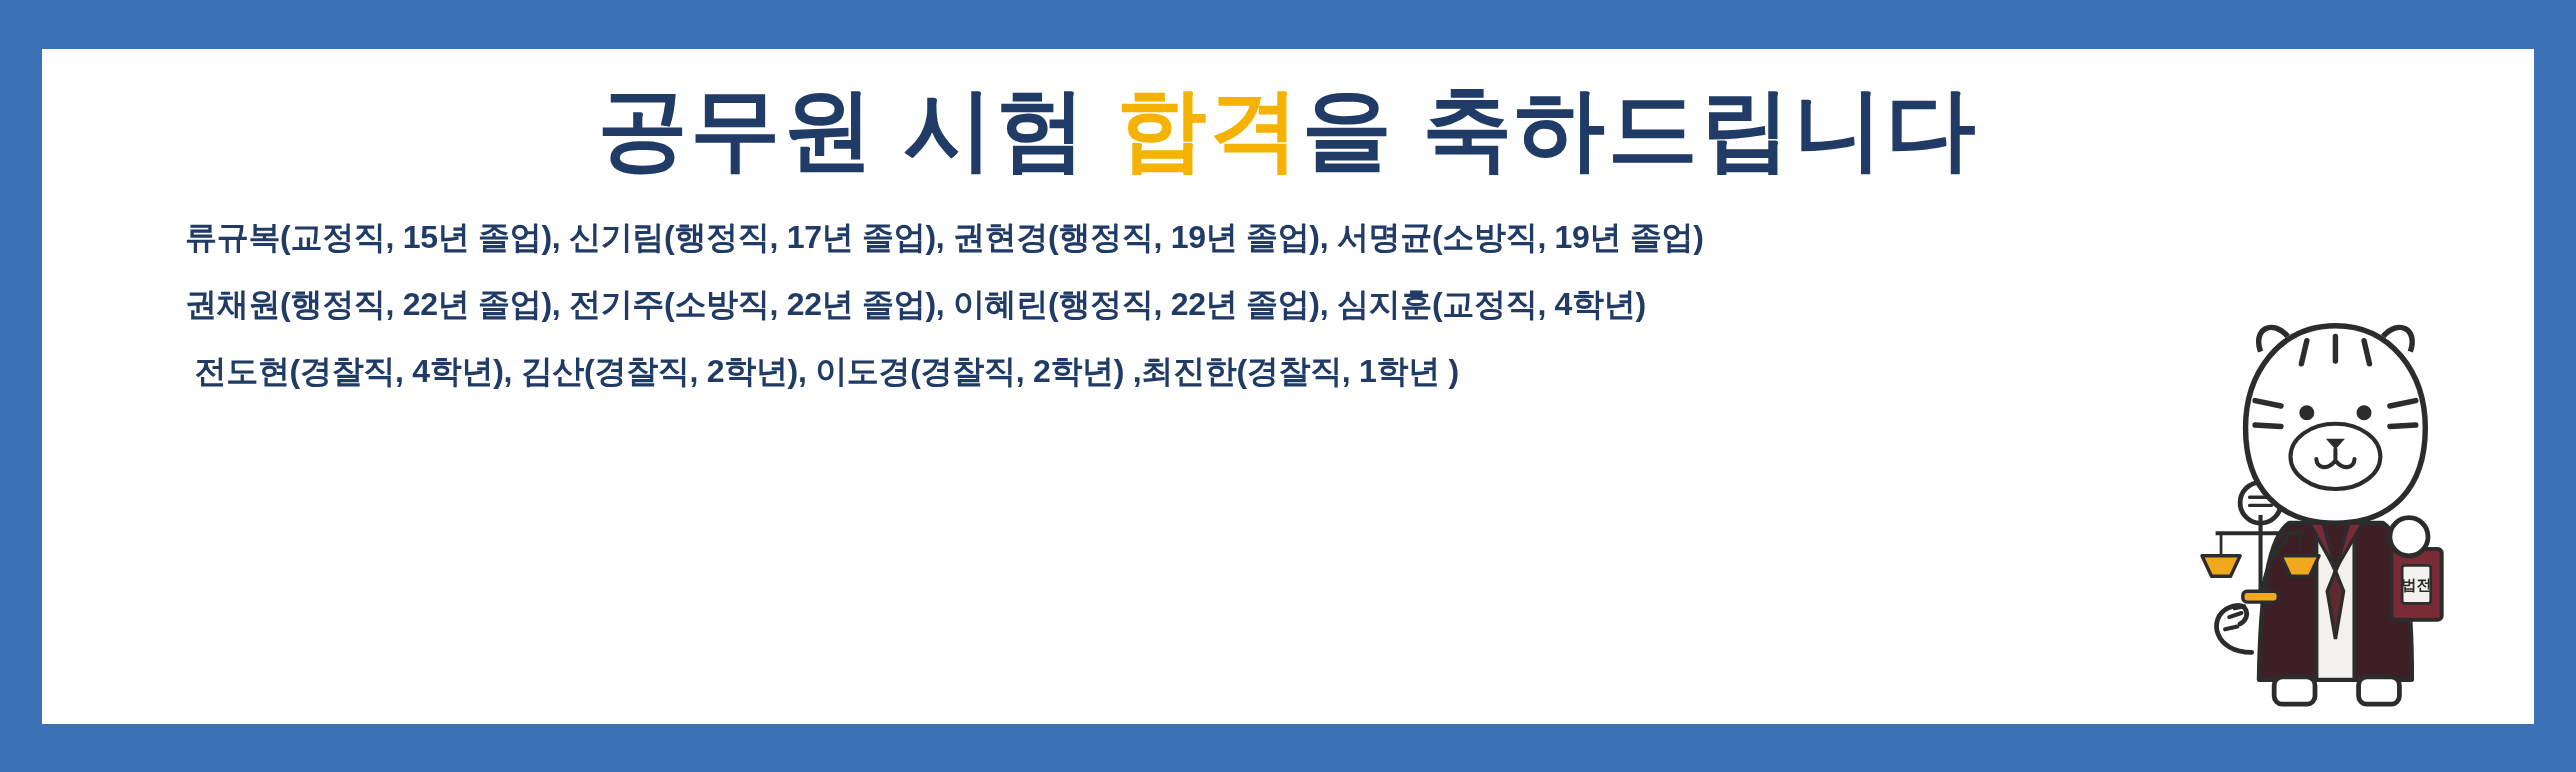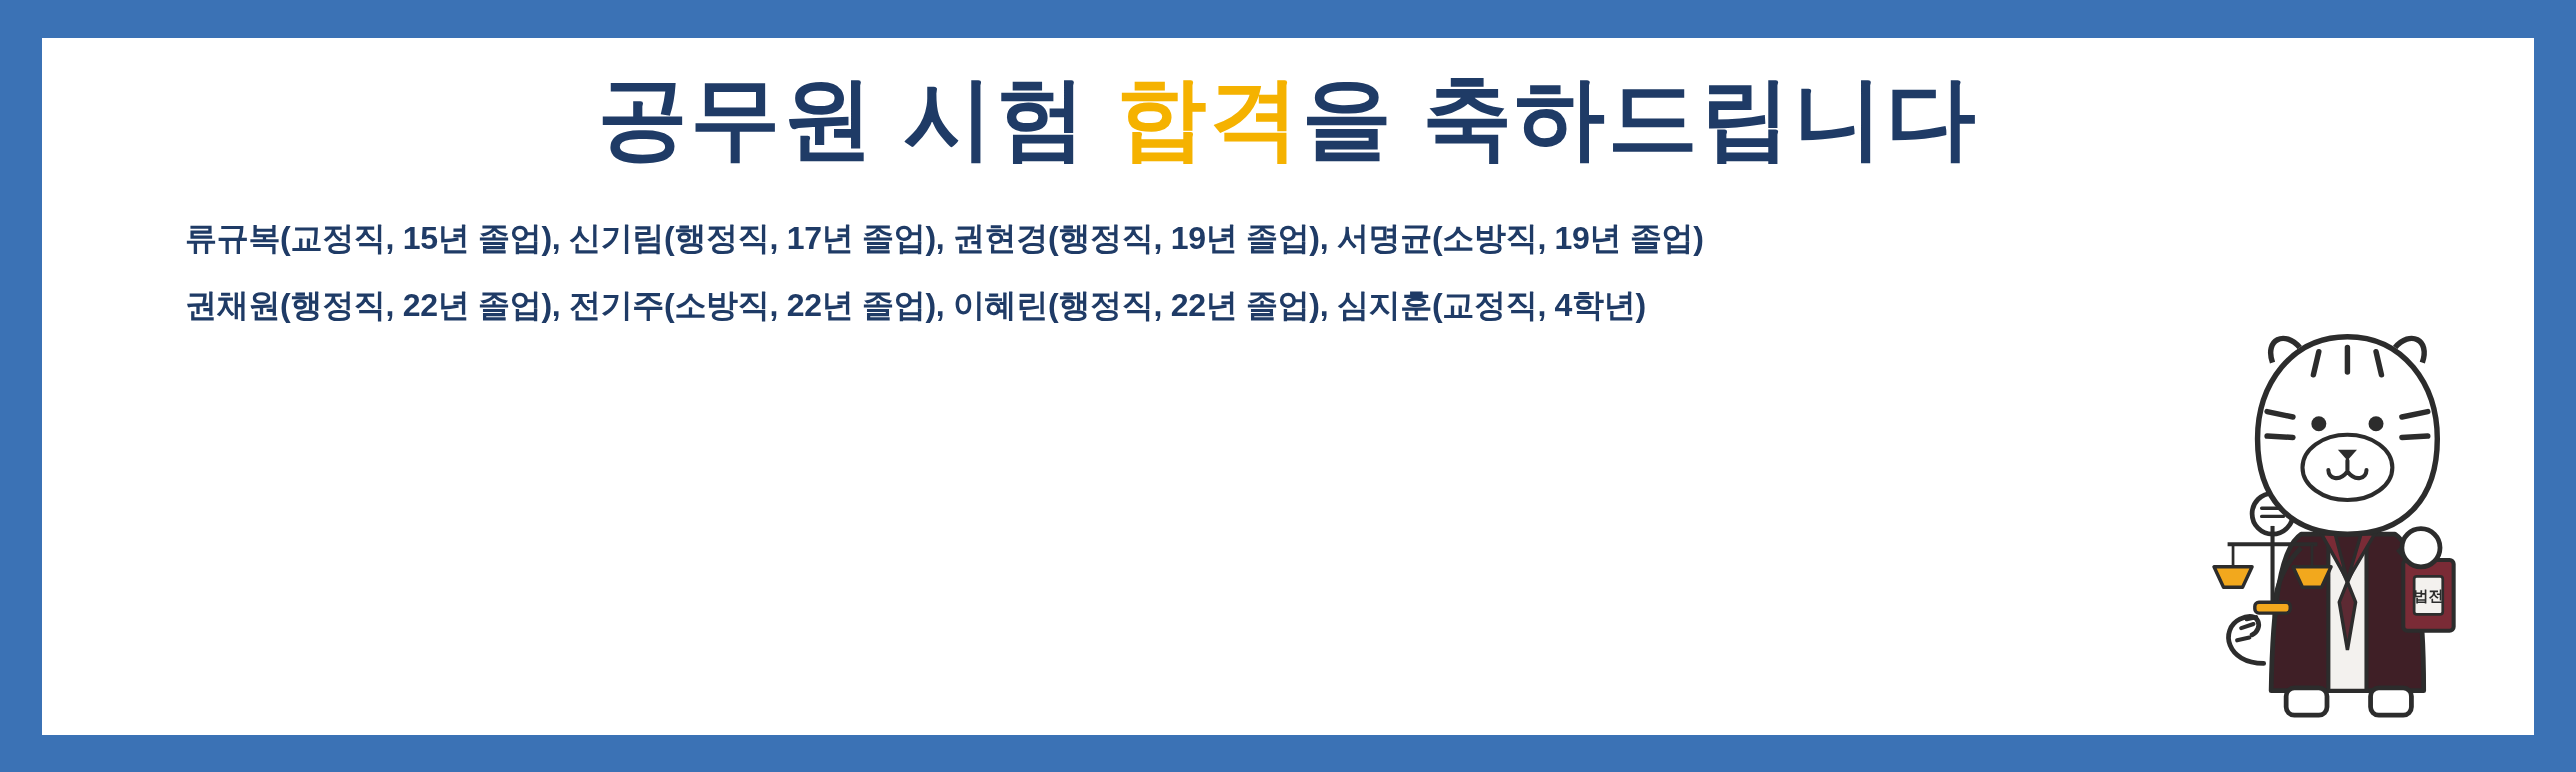--- a/index.html
+++ b/index.html
@@ -12,21 +12,21 @@
     background: #3b72b5;
     font-family: "Liberation Sans", sans-serif;
     overflow: hidden;
   }
   .banner {
     position: relative;
     box-sizing: border-box;
     width: 2576px;
     height: 773px;
     background: #3b72b5;
-    padding: 38px 42px;
+    padding: 49px 42px;
   }
   .inner {
     position: relative;
     box-sizing: border-box;
     width: 100%;
     height: 100%;
     background: #ffffff;
     overflow: hidden;
   }
   .headline {
@@ -40,21 +40,21 @@
     letter-spacing: 2.7px;
     color: #1f3b66;
     white-space: nowrap;
     line-height: 1.15;
   }
   .headline .hl-highlight {
     color: #f5b200;
   }
   .name-list {
     position: absolute;
-    top: 184px;
+    top: 172px;
     left: 0;
     width: 100%;
     box-sizing: border-box;
     padding: 0 89px 0 143px;
   }
   .name-line {
     font-size: 32px;
     font-weight: bold;
     color: #1f3b66;
     line-height: 1.0;
@@ -64,21 +64,21 @@
   }
   .name-line:last-child {
     margin-bottom: 0;
   }
   .name-line.indent {
     padding-left: 9.5px;
   }
   
   .mascot {
     position: absolute;
-    right: 15px;
+    right: 27px;
     bottom: 2.7px;
     width: 320px;
     height: 423px;
   }
   .mascot svg {
     display: block;
     width: 100%;
     height: 100%;
   }
 </style>
@@ -88,20 +88,21 @@
 <div class="banner">
   <div class="inner">
 
     <div class="headline">
       <span>공무원 시험 </span><span class="hl-highlight">합격</span><span>을 축하드립니다</span>
     </div>
 
     <div class="name-list">
       <div class="name-line">류규복(교정직, 15년 졸업), 신기림(행정직, 17년 졸업), 권현경(행정직, 19년 졸업), 서명균(소방직, 19년 졸업)</div>
       <div class="name-line">권채원(행정직, 22년 졸업), 전기주(소방직, 22년 졸업), 이혜린(행정직, 22년 졸업), 심지훈(교정직, 4학년)</div>
+      <div class="name-line indent"> 전도현(경찰직, 4학년), 김산(경찰직, 2학년), 이도경(경찰직, 2학년) ,최진한(경찰직, 1학년 )</div>
     </div>
 
     <div class="mascot">
       <svg viewBox="0 0 470 620" xmlns="http://www.w3.org/2000/svg">
 
         <path d="M95 520 C 40 520, 30 470, 60 455 C 90 440, 95 470, 78 478" fill="none" stroke="#2c2c2c" stroke-width="7" stroke-linecap="round"></path>
         <path d="M62 468 L 80 462 M 56 486 L 74 482 M 70 455 L 84 452" fill="none" stroke="#2c2c2c" stroke-width="6" stroke-linecap="round"></path>
 
         <path d="M150 330 C 120 350, 108 430, 106 560 L 330 560 C 330 430, 318 350, 288 330 Z" fill="#3f1f26" stroke="#2c2c2c" stroke-width="7" stroke-linejoin="round"></path>
 

